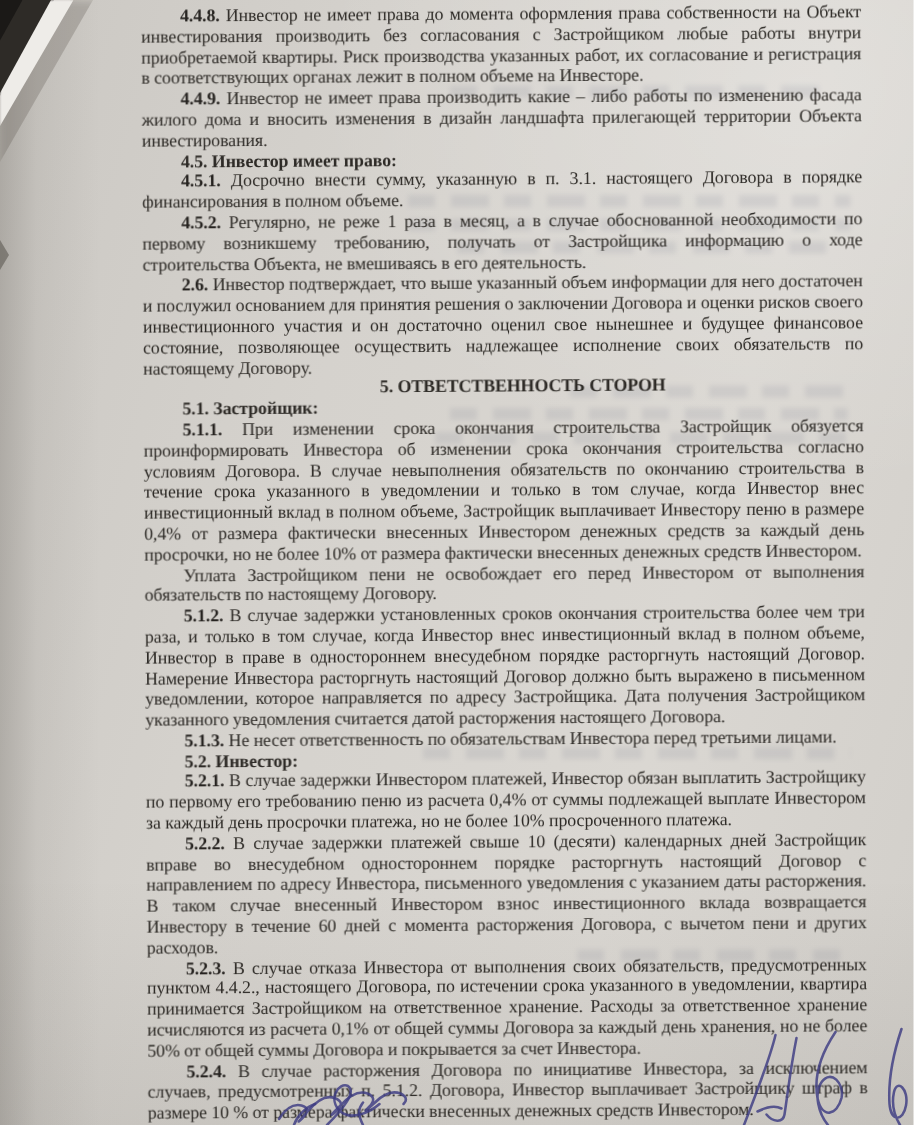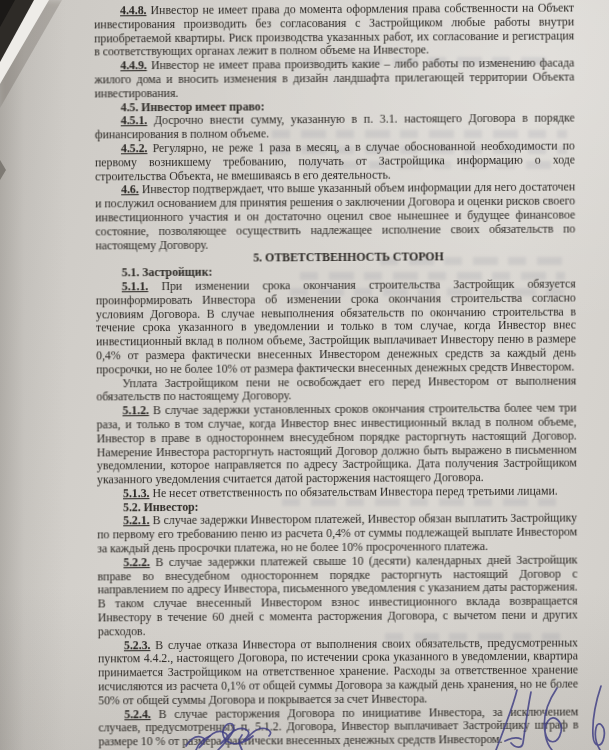--- a/index.html
+++ b/index.html
@@ -25,21 +25,21 @@
     background:#57534c;clip-path:polygon(0 0,100% 50%,0 100%);opacity:.55;filter:blur(.5px);}
   
   .page-content{
     position:absolute;left:94px;top:3px;width:480px;
     font-size:11.9px;line-height:13.8px;color:#2d2a26;
     text-align:justify;letter-spacing:-.05px;
     transform:rotate(-.35deg);transform-origin:50% 0;
     filter:blur(.22px);
   }
   .page-content p{margin:0;text-indent:26px;}
-  .page-content b{font-weight:bold;color:#262320;text-decoration:underline;}
+  .page-content b{font-weight:bold;color:#262320;}
   .head{font-weight:bold;}
   .center{text-align:center;text-indent:0;}
   .gap-sm{margin-top:8px;}
   .gap-md{margin-top:12px;}
   .gap-lg{margin-top:12px;}
   
   .ghost{position:absolute;height:8px;opacity:.11;filter:blur(1.7px);pointer-events:none;
     background:repeating-linear-gradient(90deg,#5b6078 0 18px,transparent 18px 29px,#5b6078 29px 54px,transparent 54px 64px);}
   
   .sig-svg{position:absolute;left:0;top:0;pointer-events:none;filter:blur(.25px);}
@@ -67,21 +67,21 @@
 <div class="page-content">
   <p><b>4.4.8.</b>
     <span>Инвестор не имеет права до момента оформления права собственности на Объект инвестирования производить без согласования с Застройщиком любые работы внутри приобретаемой квартиры. Риск производства указанных работ, их согласование и регистрация в соответствующих органах лежит в полном объеме на Инвесторе.</span></p>
   <p><b>4.4.9.</b>
     <span>Инвестор не имеет права производить какие – либо работы по изменению фасада жилого дома и вносить изменения в дизайн ландшафта прилегающей территории Объекта инвестирования.</span></p>
   <p class="head gap-sm">4.5. Инвестор имеет право:</p>
   <p><b>4.5.1.</b>
     <span>Досрочно внести сумму, указанную в п. 3.1. настоящего Договора в порядке финансирования в полном объеме.</span></p>
   <p><b>4.5.2.</b>
     <span>Регулярно, не реже 1 раза в месяц, а в случае обоснованной необходимости по первому возникшему требованию, получать от Застройщика информацию о ходе строительства Объекта, не вмешиваясь в его деятельность.</span></p>
-  <p><b>4.6.</b>
+  <p><b>2.6.</b>
     <span>Инвестор подтверждает, что выше указанный объем информации для него достаточен и послужил основанием для принятия решения о заключении Договора и оценки рисков своего инвестиционного участия и он достаточно оценил свое нынешнее и будущее финансовое состояние, позволяющее осуществить надлежащее исполнение своих обязательств по настоящему Договору.</span></p>
   <p class="head center gap-md">5. ОТВЕТСТВЕННОСТЬ СТОРОН</p>
   <p class="head">5.1. Застройщик:</p>
   <p><b>5.1.1.</b>
     <span>При изменении срока окончания строительства Застройщик обязуется проинформировать Инвестора об изменении срока окончания строительства согласно условиям Договора. В случае невыполнения обязательств по окончанию строительства в течение срока указанного в уведомлении и только в том случае, когда Инвестор внес инвестиционный вклад в полном объеме, Застройщик выплачивает Инвестору пеню в размере 0,4% от размера фактически внесенных Инвестором денежных средств за каждый день просрочки, но не более 10% от размера фактически внесенных денежных средств Инвестором.</span></p>
   <p><span>Уплата Застройщиком пени не освобождает его перед Инвестором от выполнения обязательств по настоящему Договору.</span></p>
   <p><b>5.1.2.</b>
     <span>В случае задержки установленных сроков окончания строительства более чем три раза, и только в том случае, когда Инвестор внес инвестиционный вклад в полном объеме, Инвестор в праве в одностороннем внесудебном порядке расторгнуть настоящий Договор. Намерение Инвестора расторгнуть настоящий Договор должно быть выражено в письменном уведомлении, которое направляется по адресу Застройщика. Дата получения Застройщиком указанного уведомления считается датой расторжения настоящего Договора.</span></p>
   <p><b>5.1.3.</b>
     <span>Не несет ответственность по обязательствам Инвестора перед третьими лицами.</span></p>

